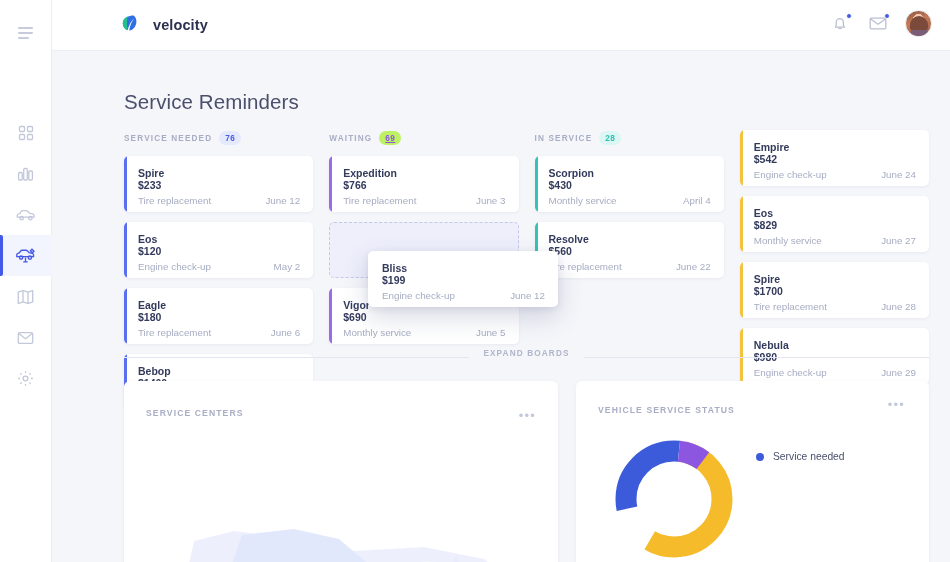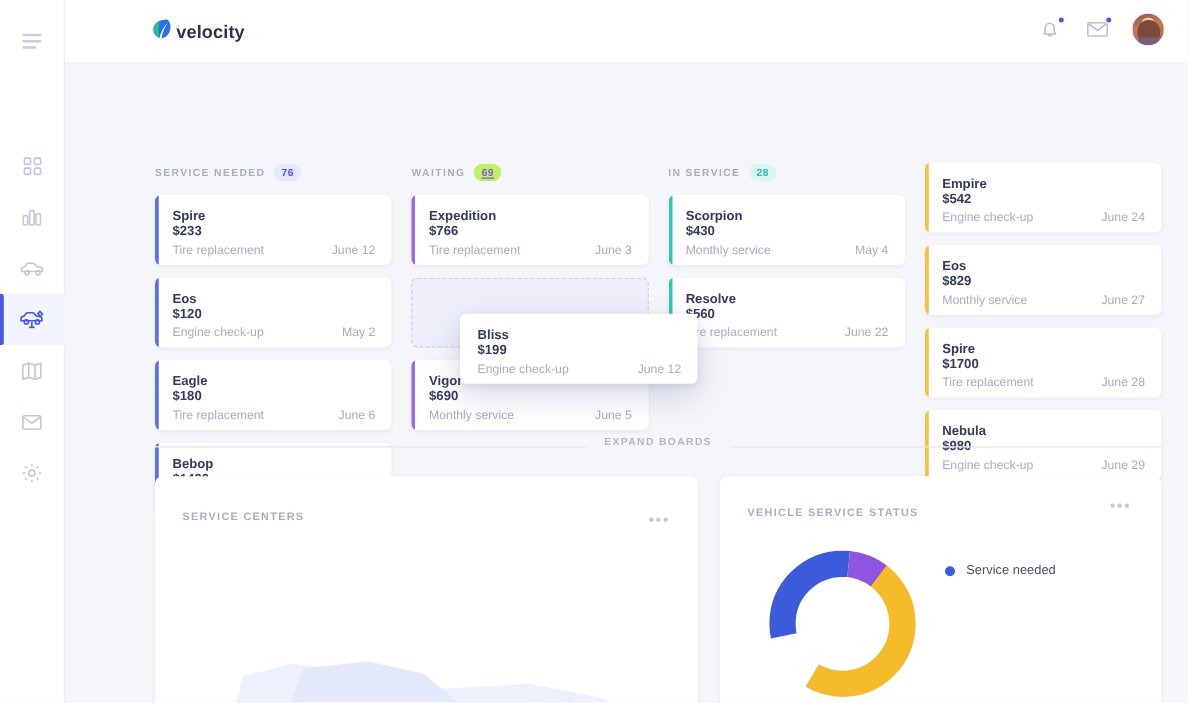--- a/index.html
+++ b/index.html
@@ -35,21 +35,21 @@
   .sb-item.active { background: #f2f4fe; }
   .sb-item.active::before {
     content:""; position:absolute; left:0; top:0; width:3px; height:41px; background:#4559e8; border-radius:0 2px 2px 0;
   }
 
   
   .topbar {
     position: absolute; left: 52px; top: 0; width: 898px; height: 51px;
     background: #ffffff; border-bottom: 1px solid #eceef5;
   }
-  .brand { position:absolute; left: 68px; top: 14px; display:flex; align-items:center; gap:4px;text-align:center; }
+  .brand { position:absolute; left: 68px; top: 14px; display:flex; align-items:center; gap:16px;text-align:center; }
   .brand-name { font-size: 14.5px; font-weight: 700; color: #2c3150; letter-spacing: .1px; }
   .top-actions { position:absolute; right: 18px; top: 10px; display:flex; align-items:center; gap: 16px; }
   .ic-btn { position:relative; width: 22px; height: 22px; display:flex; align-items:center; justify-content:center; cursor:pointer; }
   .dot-badge { position:absolute; top: 0px; right: -1px; width: 6px; height: 6px; border-radius:50%; background:#4559e8; border:1.5px solid #fff; }
   .avatar {
     width: 27px; height: 27px; border-radius: 50%; overflow:hidden; cursor:pointer;
     background: radial-gradient(circle at 50% 34%, #f3c9b4 0 26%, rgba(243,201,180,0) 27%),
                 linear-gradient(160deg,#8b5540 0%,#c47a58 40%,#a05f44 100%);
     position: relative; border: 1px solid #e8eaf2;
   }
@@ -238,20 +238,21 @@
           <rect x="1.2" y="2.2" width="15.6" height="10.6" rx="1"></rect>
             <path d="m1.6 2.9 7.4 5.3 7.4-5.3"></path>
         </svg>
         <span class="dot-badge"></span>
       </div>
       <div class="avatar"></div>
     </div>
   </div>
 
   <div class="page">
+    <div class="page-title">Service Reminders</div>
 
     <div class="board">
       <div class="cols">
 
         <div class="col">
           <div class="col-head">
             <span class="col-title">SERVICE NEEDED</span>
             <span class="col-count cnt-blue">76</span>
           </div>
           <div class="card">
@@ -336,21 +337,21 @@
             <span class="col-count cnt-teal">28</span>
           </div>
           <div class="card">
             <span class="bar bar-teal"></span>
             <div class="row1">
                 <span class="c-name">Scorpion</span>
                 <span class="c-price">$430</span>
               </div>
             <div class="row2">
                 <span class="c-type">Monthly service</span>
-                <span class="c-date">May 4</span>
+                <span class="c-date">April 4</span>
               </div>
           </div>
           <div class="card">
             <span class="bar bar-teal"></span>
             <div class="row1">
                 <span class="c-name">Resolve</span>
                 <span class="c-price">$560</span>
               </div>
             <div class="row2">
                 <span class="c-type">Tire replacement</span>

